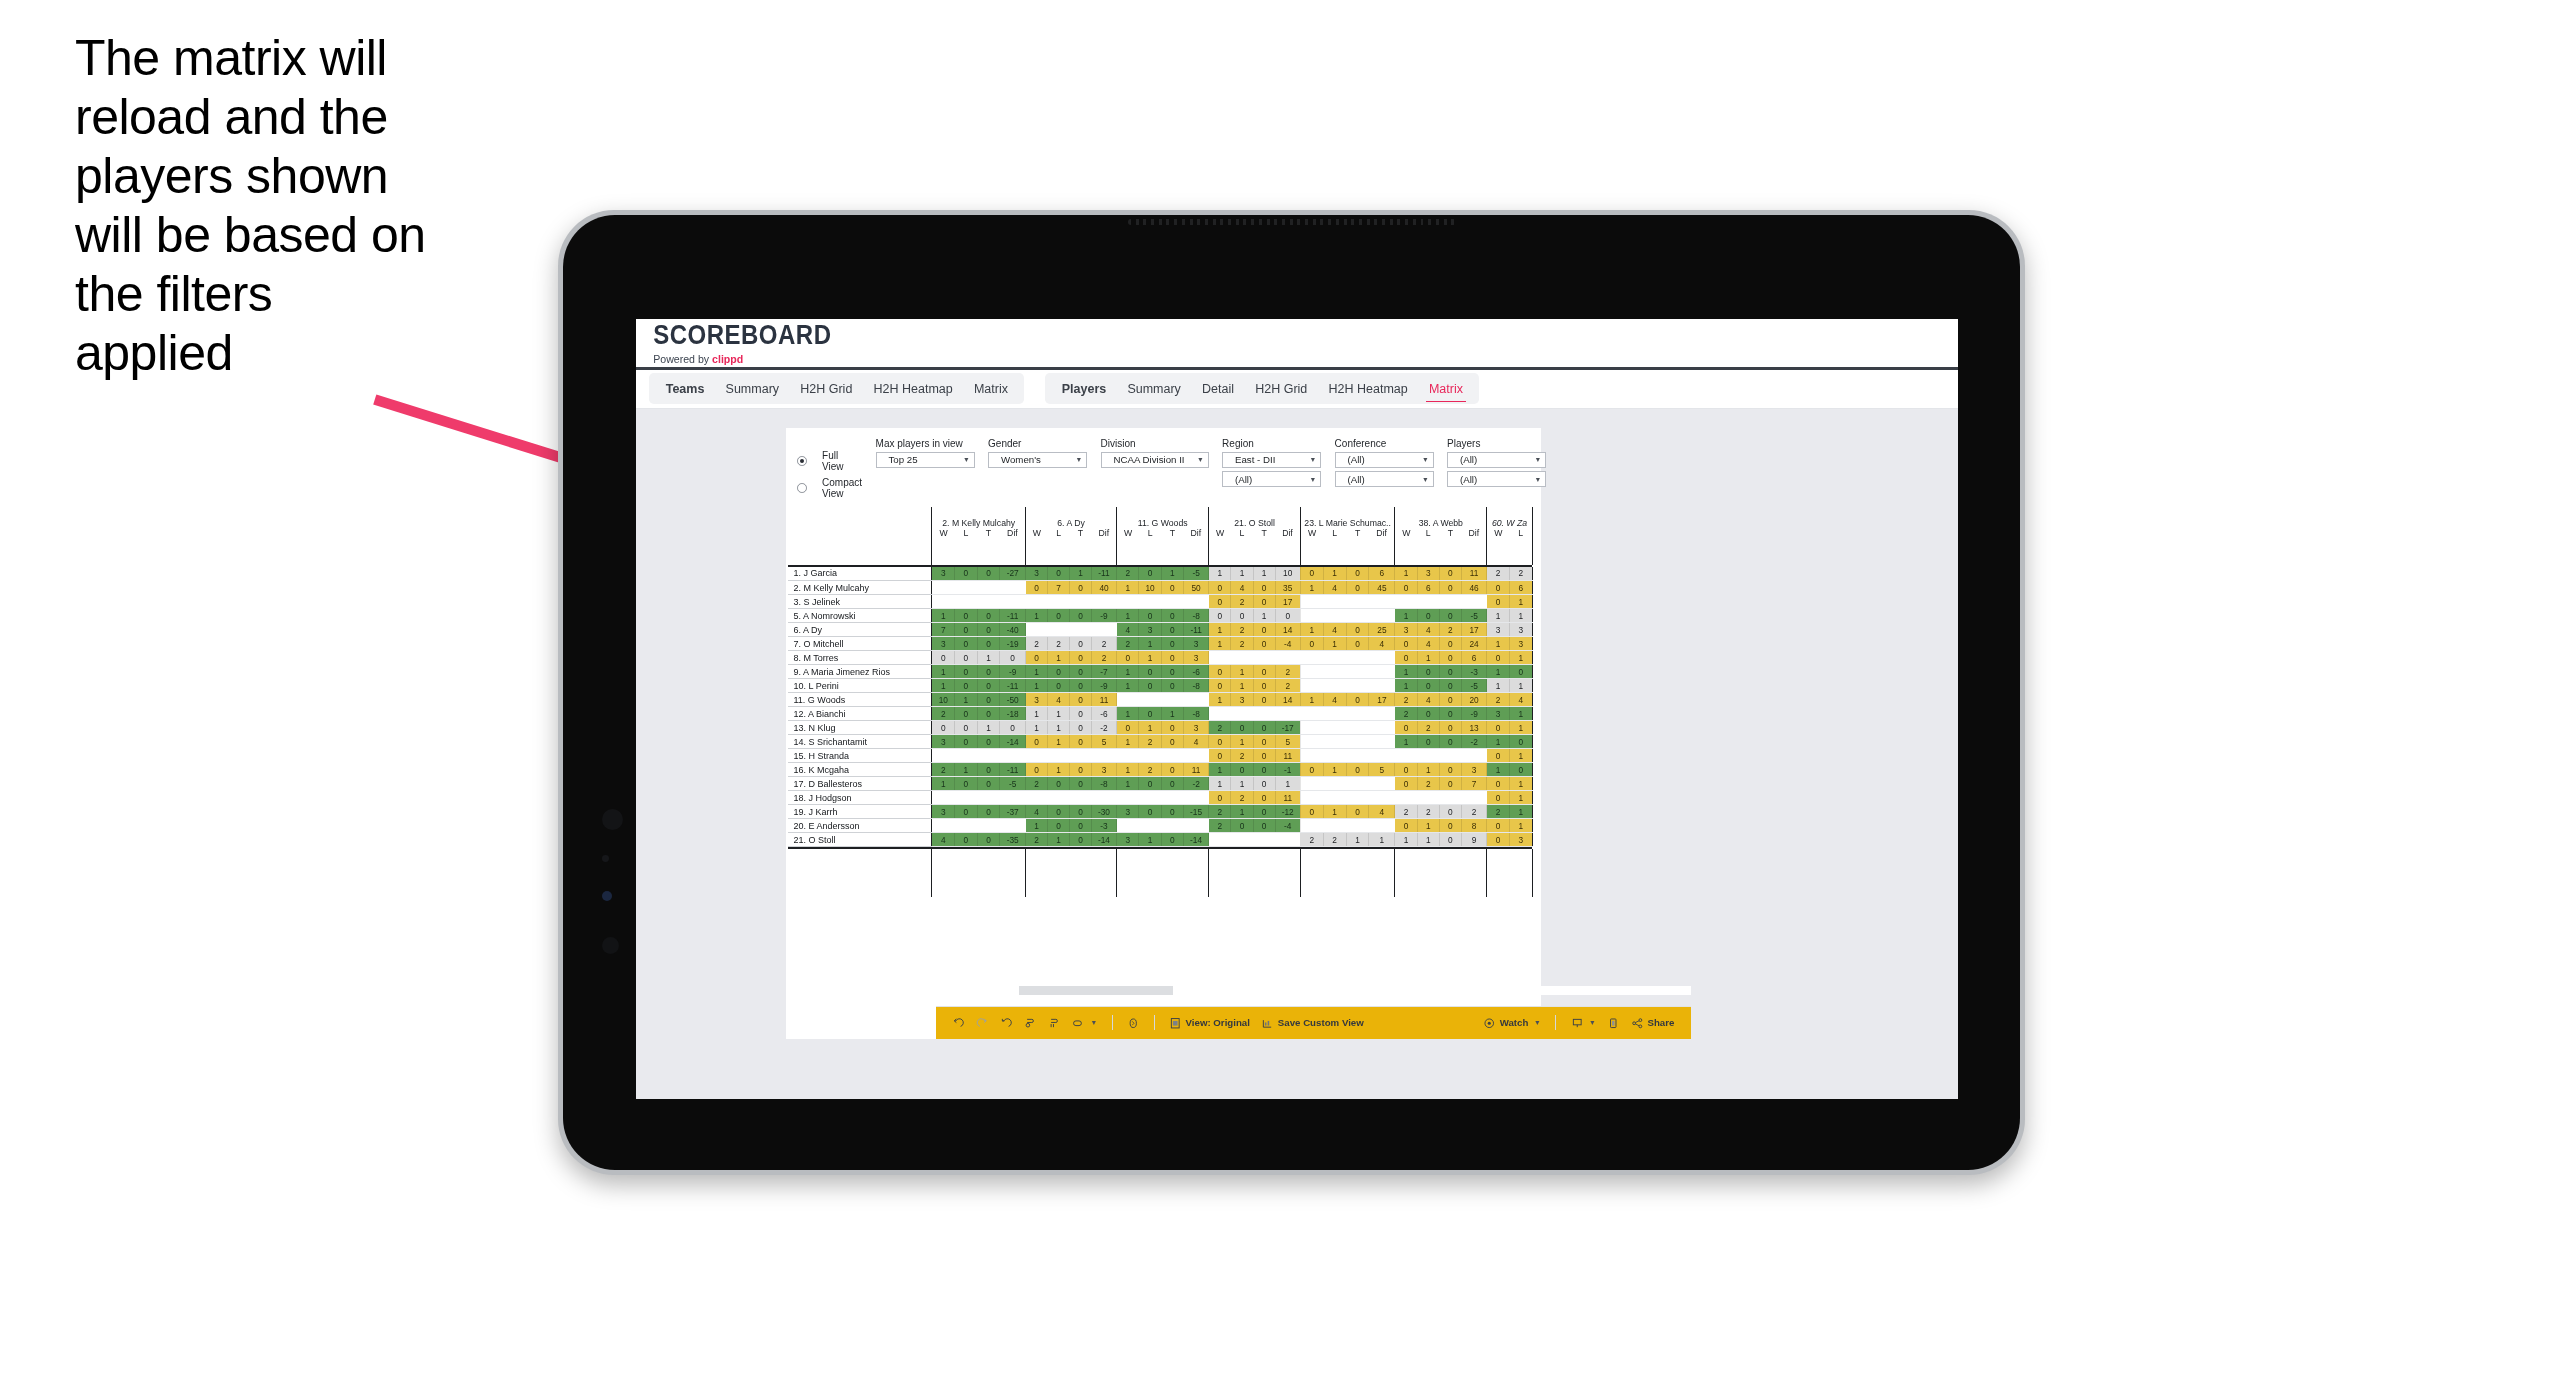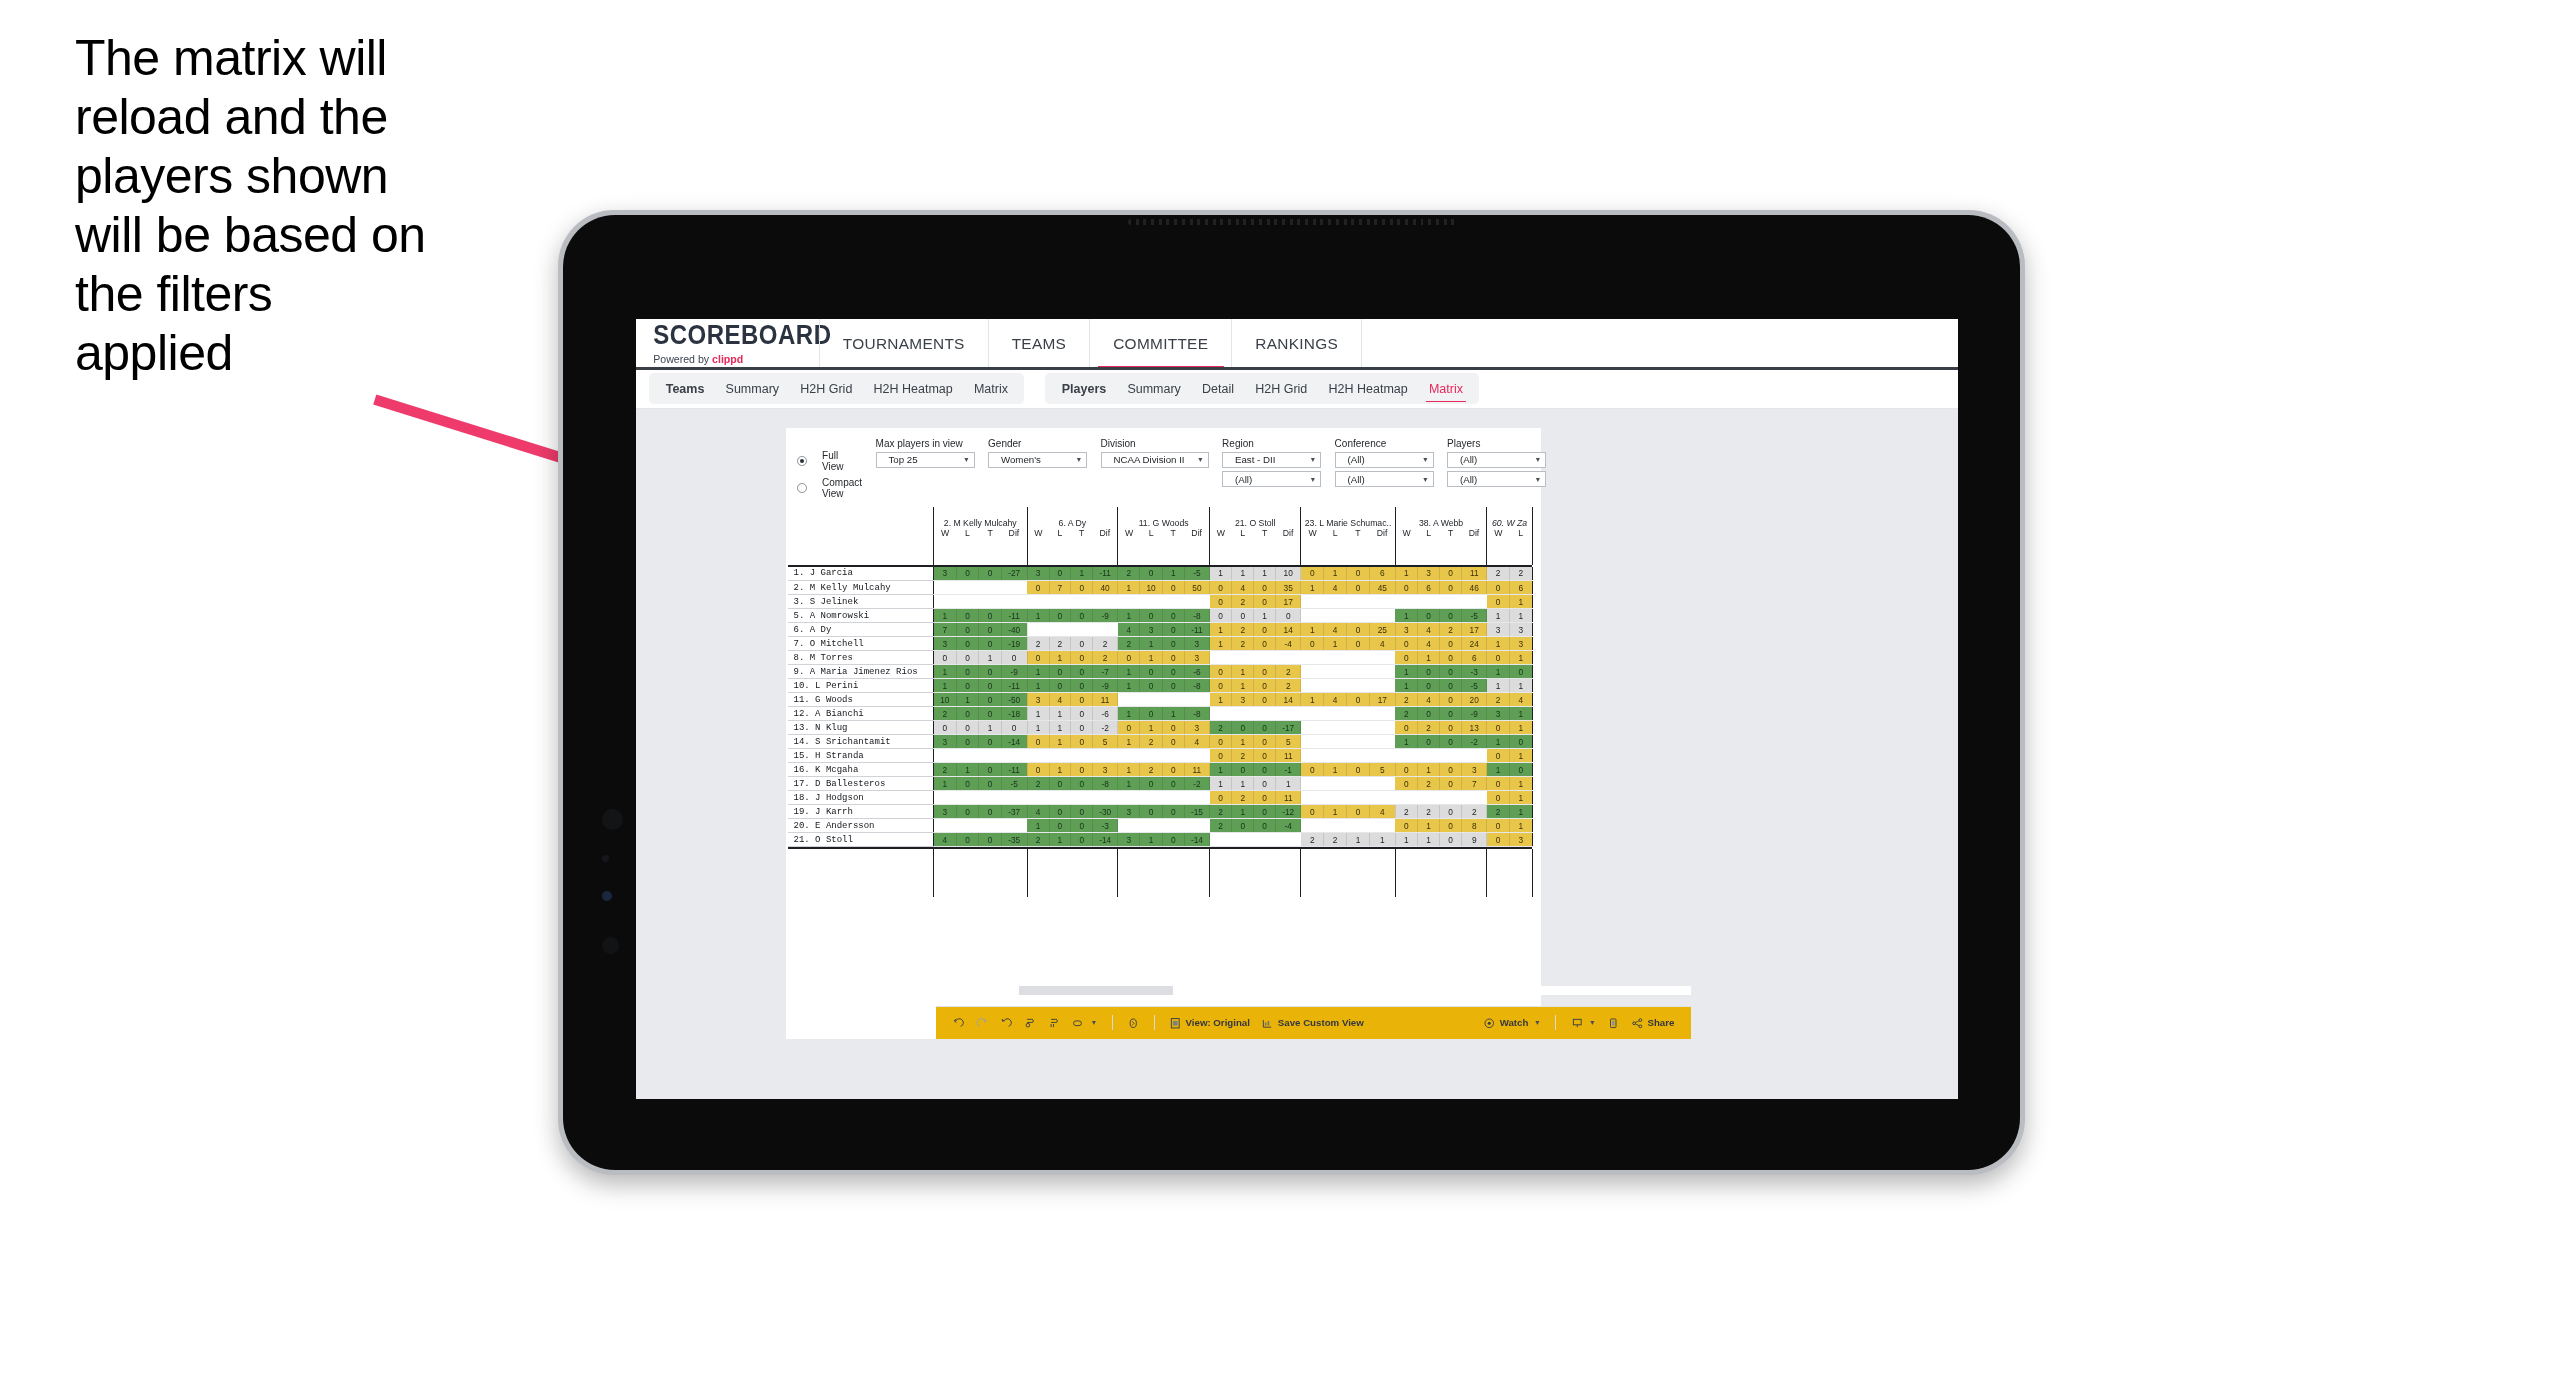--- a/index.html
+++ b/index.html
@@ -211,21 +211,20 @@
   }
   thead .wlt.startgrp { border-left:1.4px solid #1d1f22; }
   thead .wlt.endlast { border-right:1.4px solid #1d1f22; }
   thead tr.ruleRow td { height:1.9px; background:#1d1f22; }
 
   tbody td.rowname {
     height: 14px; font-size:9px; color:#14171b;
     padding-left: 5.8px; white-space:nowrap;
     border-bottom:1px solid #cfd2d6;
     background:#ffffff;
-    font-family:Liberation Mono, monospace;
   }
   tbody td.c {
     height: 14px; text-align:center;
     border-bottom:1px solid #e5e7ea;
     font-size:8.3px; color:#1a1d21;
     border-right:1px solid rgba(0,0,0,.10);
   }
   tbody td.c.startgrp { border-left:1.4px solid #1d1f22; }
   tbody td.c.endlast  { border-right:1.4px solid #1d1f22; }
   td.c.green { background:#5f9e55; color:#17331a; }
@@ -293,26 +292,20 @@
     <div class="cam-dot d2"></div>
     <div class="cam-dot d3"></div>
     <div class="cam-dot d4"></div>
 
     <div id="screen">
 
       <div id="topbar">
         <div id="brand">
           <div id="brand-name">SCOREBOARD</div>
           <div id="brand-sub"><span>Powered by </span><span class="clippd">clippd</span></div>
-        </div>
-        <div class="topnav">
-          <div class="topnav-item">TOURNAMENTS</div>
-          <div class="topnav-item">TEAMS</div>
-          <div class="topnav-item active">COMMITTEE</div>
-          <div class="topnav-item">RANKINGS</div>
         </div>
       </div>
 
       <div id="subnav">
         <div class="subgroup">
           <div class="subnav-item lead">Teams</div>
           <div class="subnav-item">Summary</div>
           <div class="subnav-item">H2H Grid</div>
           <div class="subnav-item">H2H Heatmap</div>
           <div class="subnav-item">Matrix</div>

